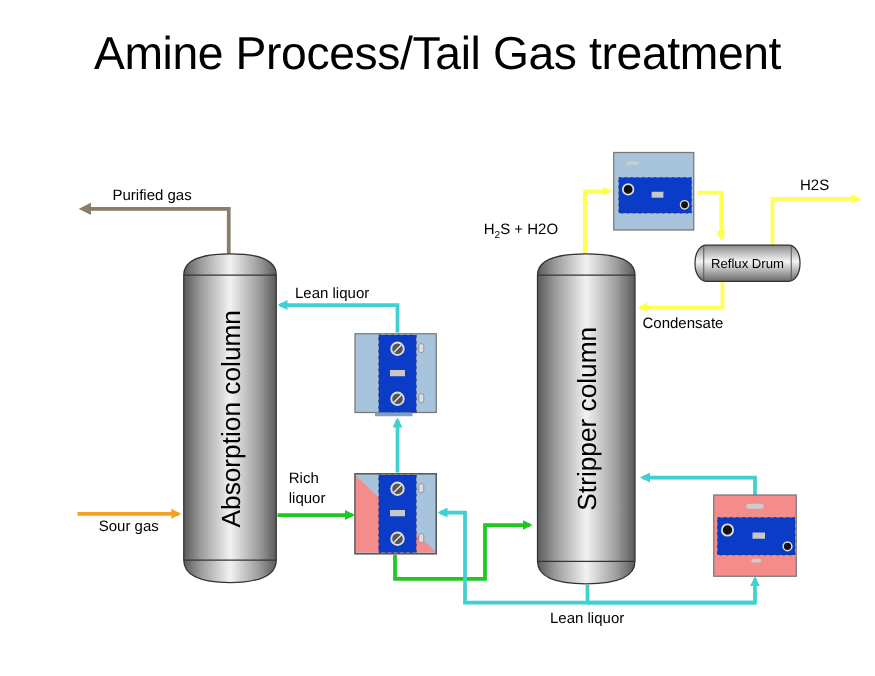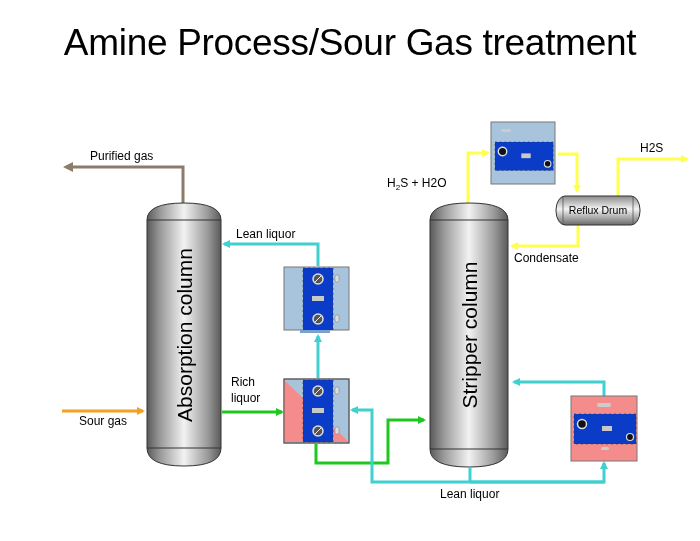--- a/index.html
+++ b/index.html
@@ -6,21 +6,21 @@
   body { width: 700px; height: 541px; position: relative; overflow: hidden; font-family: "Liberation Sans", sans-serif; }
   #title { position: absolute; left: 0; top: 22px; width: 700px; text-align: center; font-size: 37px; color: #000; font-family: "Liberation Sans", sans-serif; letter-spacing: -0.3px; }
   svg { position: absolute; left: 0; top: 0; }
   .lbl { font-family: "Liberation Sans", sans-serif; font-size: 12px; fill: #000; }
   .col-lbl { font-family: "Liberation Sans", sans-serif; font-size: 21px; fill: #000; }
   .drum-lbl { font-family: "Liberation Sans", sans-serif; font-size: 10.5px; fill: #000; }
 </style>
 </head>
 <body>
 
-<div id="title">Amine Process/Sour Gas treatment</div>
+<div id="title">Amine Process/Tail Gas treatment</div>
 
 <svg width="700" height="541" viewBox="0 0 700 541">
   <defs>
     <linearGradient id="colGrad" x1="0" x2="1" y1="0" y2="0">
       <stop offset="0" stop-color="#5a5a5a"></stop>
       <stop offset="0.18" stop-color="#9a9a9a"></stop>
       <stop offset="0.5" stop-color="#f2f2f2"></stop>
       <stop offset="0.82" stop-color="#9a9a9a"></stop>
       <stop offset="1" stop-color="#5a5a5a"></stop>
     </linearGradient>

